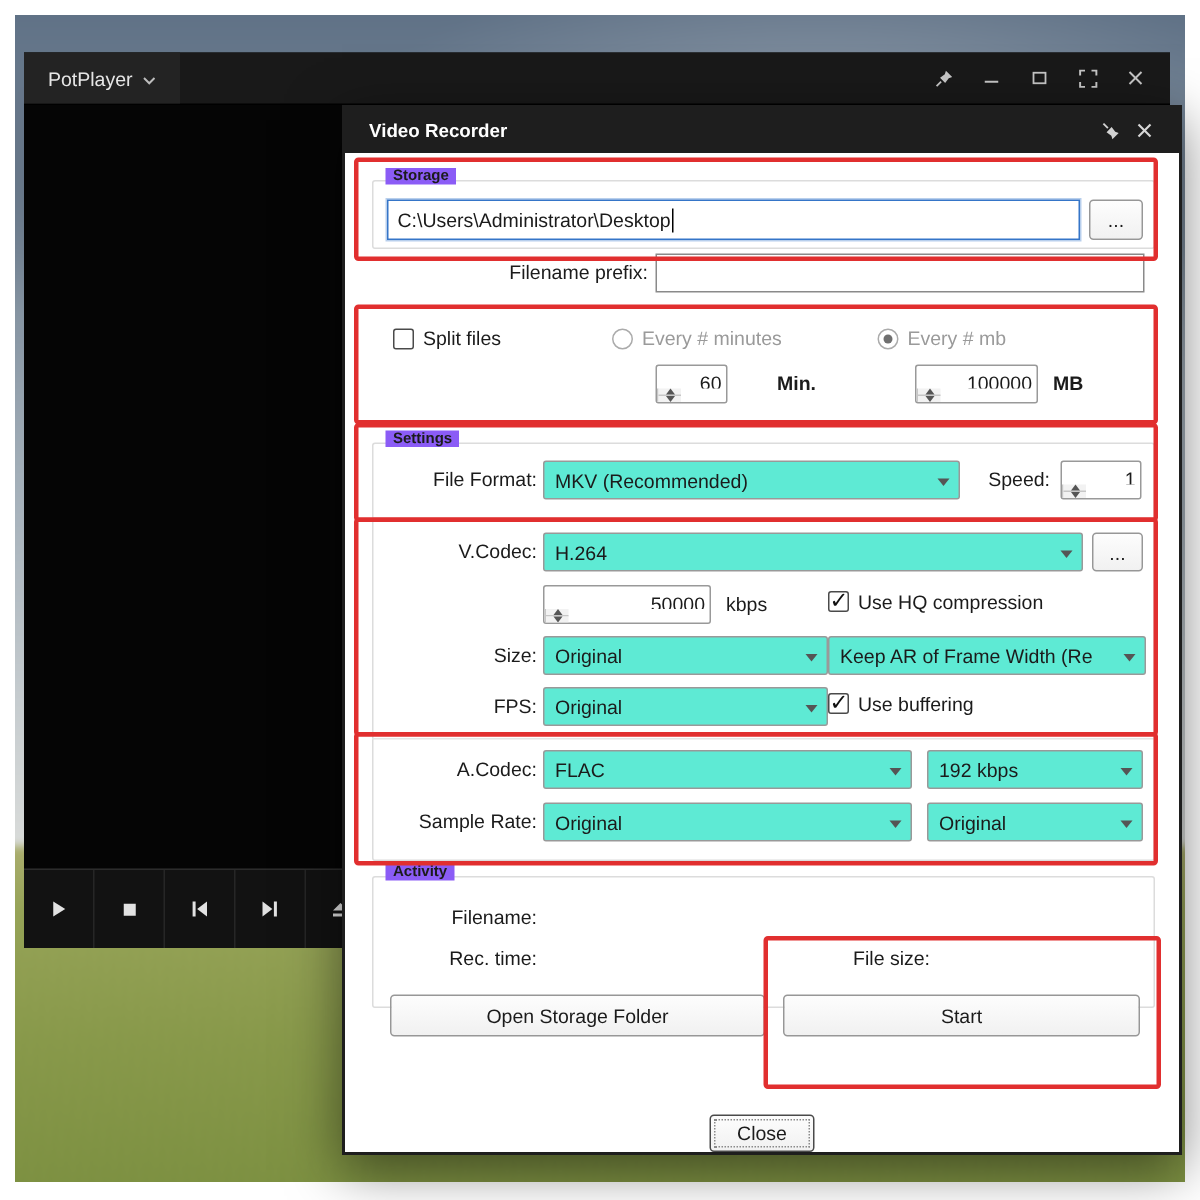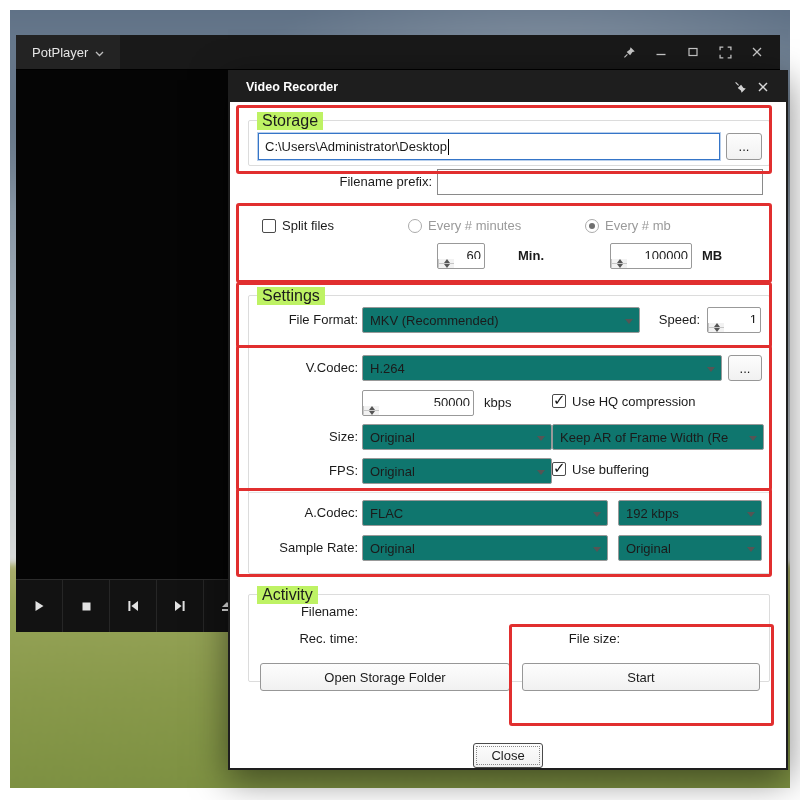--- a/index.html
+++ b/index.html
@@ -39,33 +39,33 @@
   
   .dialog{position:absolute;left:228px;top:70px;width:560px;height:700px;background:#fff;
     border:2px solid #1e1e1e;box-sizing:border-box;z-index:2;box-shadow:0 10px 34px rgba(0,0,0,.5);}
   .dlg-titlebar{height:30px;background:#1e1e1e;color:#fff;display:flex;align-items:center;
     padding:0 12px 0 16px;font-size:12.5px;font-weight:bold;}
   .dlg-title{flex:1;}
   .dlg-tbtn{width:22px;height:22px;display:flex;align-items:center;justify-content:center;}
   .dlg-body{position:relative;height:666px;background:#fff;font-size:13px;}
 
   .group{position:absolute;border:1px solid #dcdcdc;border-radius:2px;box-sizing:border-box;}
-  .group-legend{position:absolute;top:-9px;left:8px;background:#bef264;padding:0 5px;font-size:16px;color:#1b1b1b;}
+  .group-legend{position:absolute;top:-9px;left:8px;background:#8b5cf6;padding:0 5px;font-size:10px;color:#1b1b1b;font-weight:bold;}
 
   .textbox{position:absolute;box-sizing:border-box;border:1px solid #8a8a8a;background:#fff;
     padding:0 6px;display:flex;align-items:center;font-size:13px;overflow:hidden;white-space:nowrap;}
   .textbox.focused{border:1px solid #3575c8;box-shadow:0 0 0 1px rgba(53,117,200,.35);}
   .caret{width:1px;height:16px;background:#000;margin-left:1px;}
 
   .rlabel{position:absolute;text-align:right;height:26px;line-height:26px;white-space:nowrap;}
   .plabel{position:absolute;height:16px;line-height:16px;white-space:nowrap;}
   .blabel{font-weight:bold;}
   .dis{color:#9a9a9a;}
 
-  .combo{position:absolute;border:1px solid #999;border-radius:2px;background:#0f766e;height:26px;
+  .combo{position:absolute;border:1px solid #999;border-radius:2px;background:#5eead4;height:26px;
     box-sizing:border-box;display:flex;align-items:center;padding:0 20px 0 7px;overflow:hidden;white-space:nowrap;}
   .combo .chev{position:absolute;right:6px;top:11px;width:0;height:0;
     border-left:4px solid transparent;border-right:4px solid transparent;border-top:5px solid #555;}
 
   .spin{position:absolute;box-sizing:border-box;border:1px solid #999;border-radius:2px;background:#fff;
     height:26px;display:flex;overflow:hidden;flex-direction:column;}
   .spin-val{flex:1;text-align:right;font-size:13px;line-height:24px;padding-right:3px;overflow:hidden;}
   .spin-btns{width:15px;display:flex;flex-direction:column;border-left:1px solid #c6c6c6;}
   .spin-b{flex:1;display:flex;align-items:center;justify-content:center;background:#f2f2f2;border:none;padding:0;}
   .spin-b.up{border-bottom:1px solid #c6c6c6;}
@@ -318,21 +318,21 @@
       <div class="rlabel" style="left:18px;top:433px;width:110px;">Sample Rate:</div>
       <div class="combo" style="left:132px;top:433px;width:246px;">
         <span>Original</span>
           <span class="chev"></span>
       </div>
       <div class="combo" style="left:388px;top:433px;width:144px;">
         <span>Original</span>
           <span class="chev"></span>
       </div>
 
-      <div class="group" style="left:18px;top:482px;width:522px;height:88px;margin-top:10px;">
+      <div class="group" style="left:18px;top:482px;width:522px;height:88px;">
         <span class="group-legend">Activity</span>
       </div>
       <div class="rlabel" style="left:18px;top:497px;width:110px;">Filename:</div>
       <div class="rlabel" style="left:18px;top:524px;width:110px;">Rec. time:</div>
       <div class="rlabel" style="left:300px;top:524px;width:90px;">File size:</div>
 
       <button class="btn" style="left:30px;top:561px;width:250px;height:28px;">Open Storage Folder</button>
       <button class="btn" style="left:292px;top:561px;width:238px;height:28px;">Start</button>
 
       <button class="btn btn-close" style="left:243px;top:641px;width:70px;height:25px;">Close</button>

